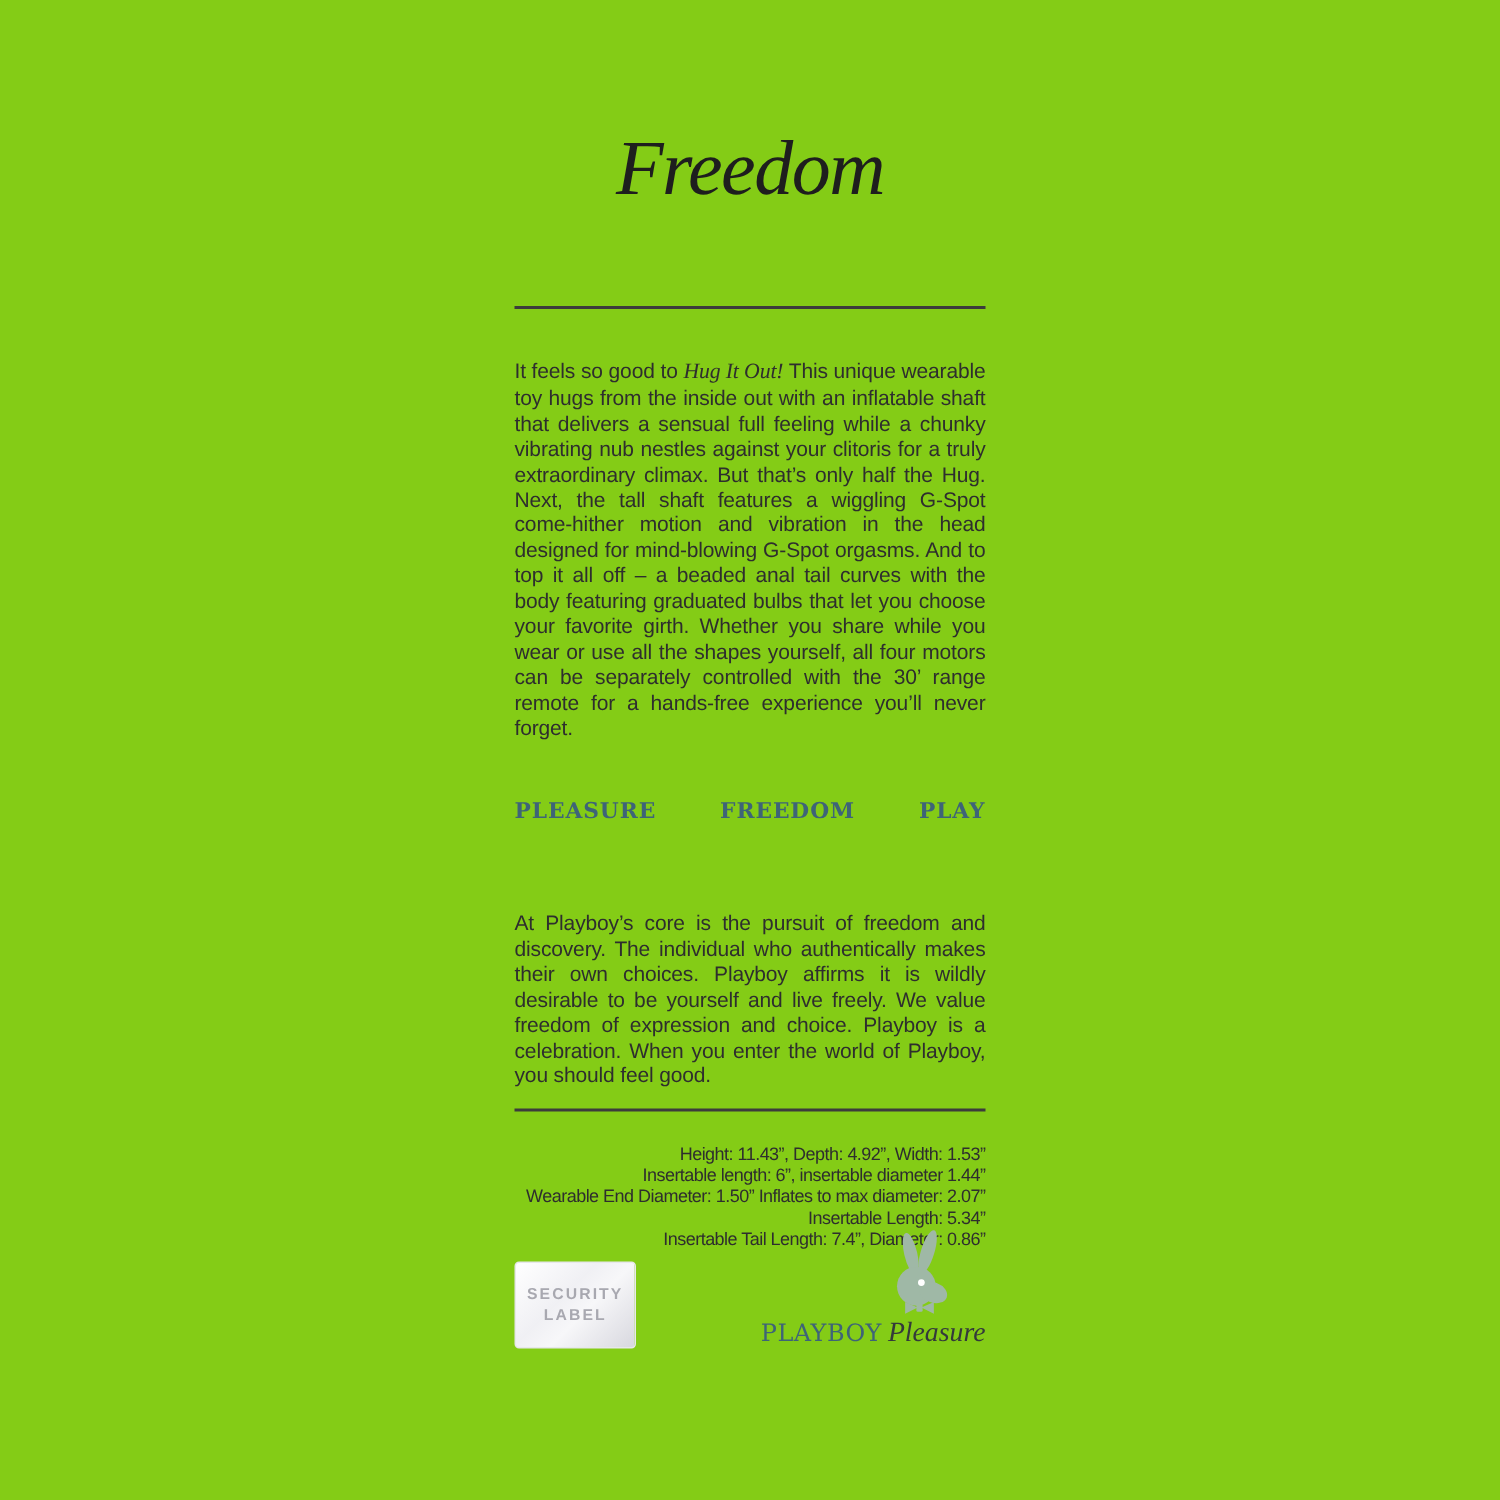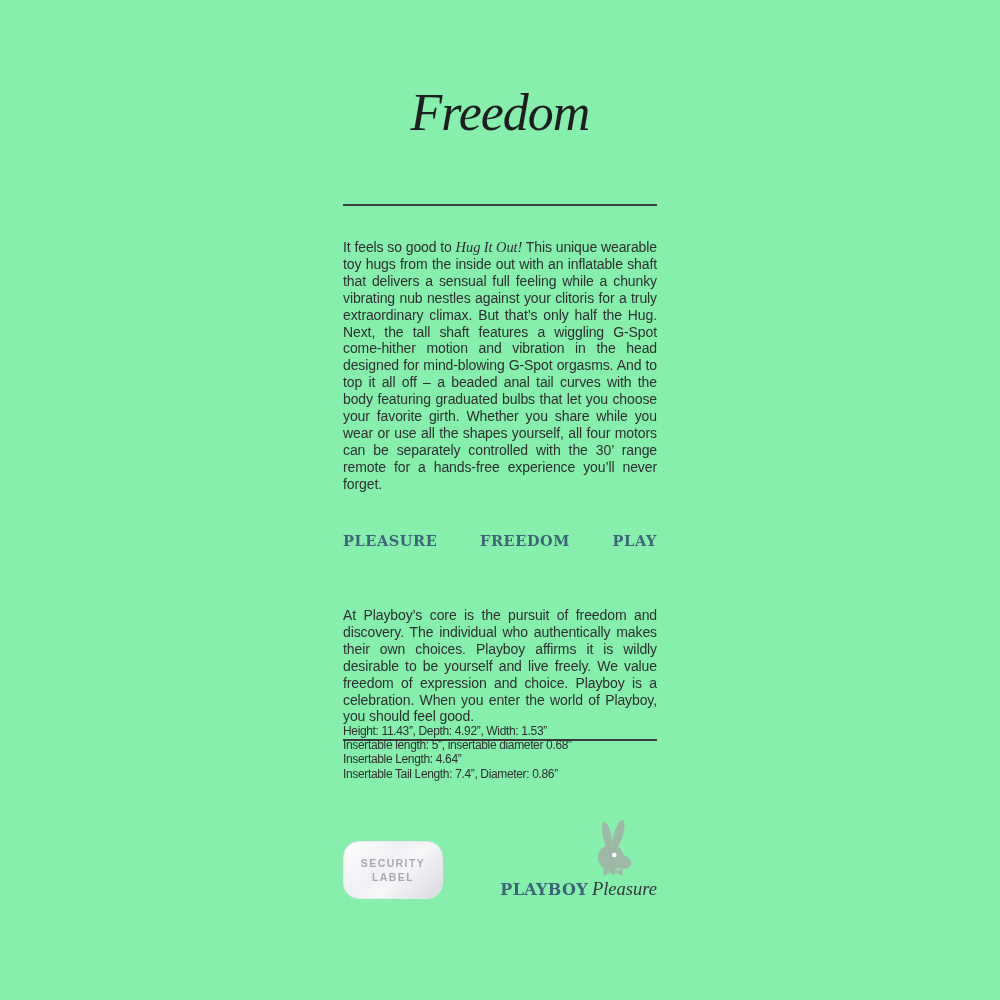--- a/index.html
+++ b/index.html
@@ -8,21 +8,21 @@
     --body-text:#2E2E2E;
     --bunny-green:#9FB8A6;
     --security-text:#A8A8B0;
     --rule:#3C3C3C;
   }
   *{margin:0;padding:0;box-sizing:border-box;}
   html,body{background:#fff;}
   .canvas{
     position:relative;
     width:1000px;height:1000px;
-    background:#86efac;
+    background:#84cc16;
     overflow:hidden;
     font-family:"Liberation Sans",sans-serif;
   }
   .col{position:absolute;left:343px;width:314px;}
 
   
   .title{top:86px;text-align:center;color:var(--text-dark);}
   .title-line1{
     font-family:"Liberation Serif",serif;
     font-style:italic;font-weight:400;
@@ -66,32 +66,32 @@
   .tagline{
     top:532px;
     display:flex;justify-content:space-between;align-items:baseline;
     color:var(--accent-teal);
     font-family:"DejaVu Serif",serif;
     font-weight:700;font-size:14.5px;
     letter-spacing:0.6px;
   }
 
   
-  .specs{top:724px;color:var(--body-text);}
+  .specs{top:762px;color:var(--body-text);text-align:right;}
   .spec-line{
     font-size:12px;line-height:14.2px;
     letter-spacing:-0.35px;
     white-space:nowrap;
   }
 
   
   .security-label{
     position:absolute;left:343px;top:841px;
-    width:100px;height:58px;
-    border-radius:16px;
+    width:81px;height:58px;
+    border-radius:3px;
     background:linear-gradient(135deg,#ffffff 0%,#f0f0f4 40%,#f7f7f9 58%,#d8d8df 100%);
     border:1px solid #e7e7ec;
     display:flex;align-items:center;justify-content:center;
     text-align:center;
   }
   .security-label-text{
     color:var(--security-text);
     font-weight:700;font-size:10.5px;line-height:1.35;
     letter-spacing:1.4px;
     width:78px;
@@ -99,21 +99,21 @@
 
   
   .bunny{position:absolute;left:588px;top:820px;width:50px;height:60px;}
   .bunny svg .ink{fill:var(--bunny-green);}
   .wordmark{
     position:absolute;left:457px;top:879px;width:200px;
     text-align:right;white-space:nowrap;
   }
   .wordmark-playboy{
     font-family:"DejaVu Serif",serif;
-    font-weight:700;font-size:16px;
+    font-weight:400;font-size:16px;
     color:var(--accent-teal);
     letter-spacing:0.3px;
     margin-top:47px;
   }
   .wordmark-pleasure{
     font-family:"Liberation Serif",serif;
     font-style:italic;font-size:18.5px;
     color:#34393B;
     margin-left:4px;
   }
@@ -136,22 +136,23 @@
     <span>FREEDOM</span>
     <span>PLAY</span>
   </div>
 
   <p class="col para para-philosophy">At Playboy’s core is the pursuit of freedom and discovery. The individual who authentically makes their own choices. Playboy affirms it is wildly desirable to be yourself and live freely. We value freedom of expression and choice. Playboy is a celebration. When you enter the world of Playboy, you should feel good.</p>
 
   <div class="rule rule-bottom"></div>
 
   <div class="col specs">
     <div class="spec-line">Height: 11.43”, Depth: 4.92”, Width: 1.53”</div>
-    <div class="spec-line">Insertable length: 5”, insertable diameter 0.68”</div>
-    <div class="spec-line">Insertable Length: 4.64”</div>
+    <div class="spec-line">Insertable length: 6”, insertable diameter 1.44”</div>
+    <div class="spec-line">Wearable End Diameter: 1.50” Inflates to max diameter: 2.07”</div>
+    <div class="spec-line">Insertable Length: 5.34”</div>
     <div class="spec-line">Insertable Tail Length: 7.4”, Diameter: 0.86”</div>
   </div>
 
   <div class="security-label">
     <div class="security-label-text">SECURITY LABEL</div>
   </div>
 
   <div class="bunny" aria-label="playboy-bunny-icon">
     <svg viewBox="0 0 60 72" width="50" height="60" xmlns="http://www.w3.org/2000/svg">
       <ellipse class="ink" cx="23" cy="19" rx="5.2" ry="17" transform="rotate(-13 23 19)"></ellipse>

